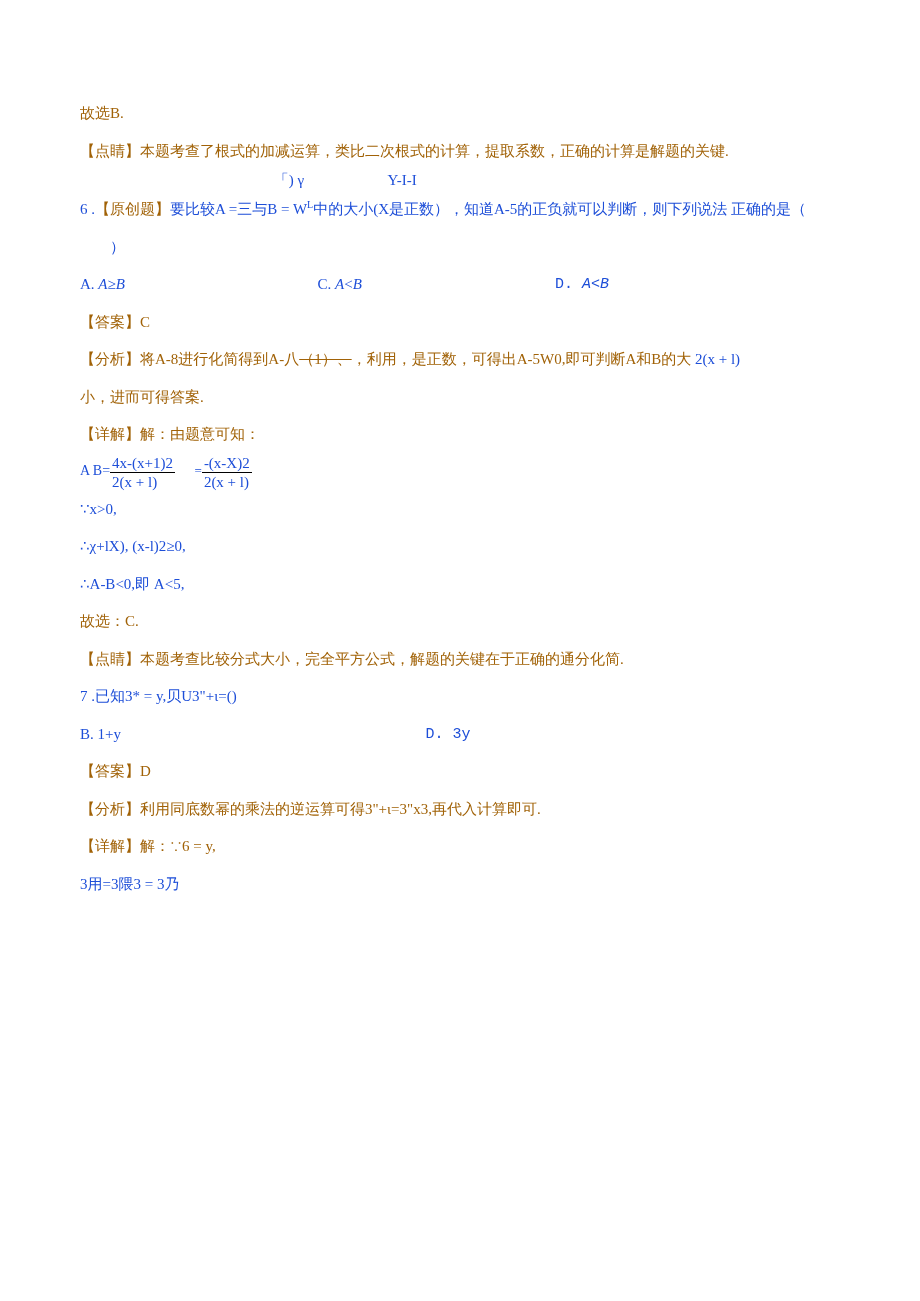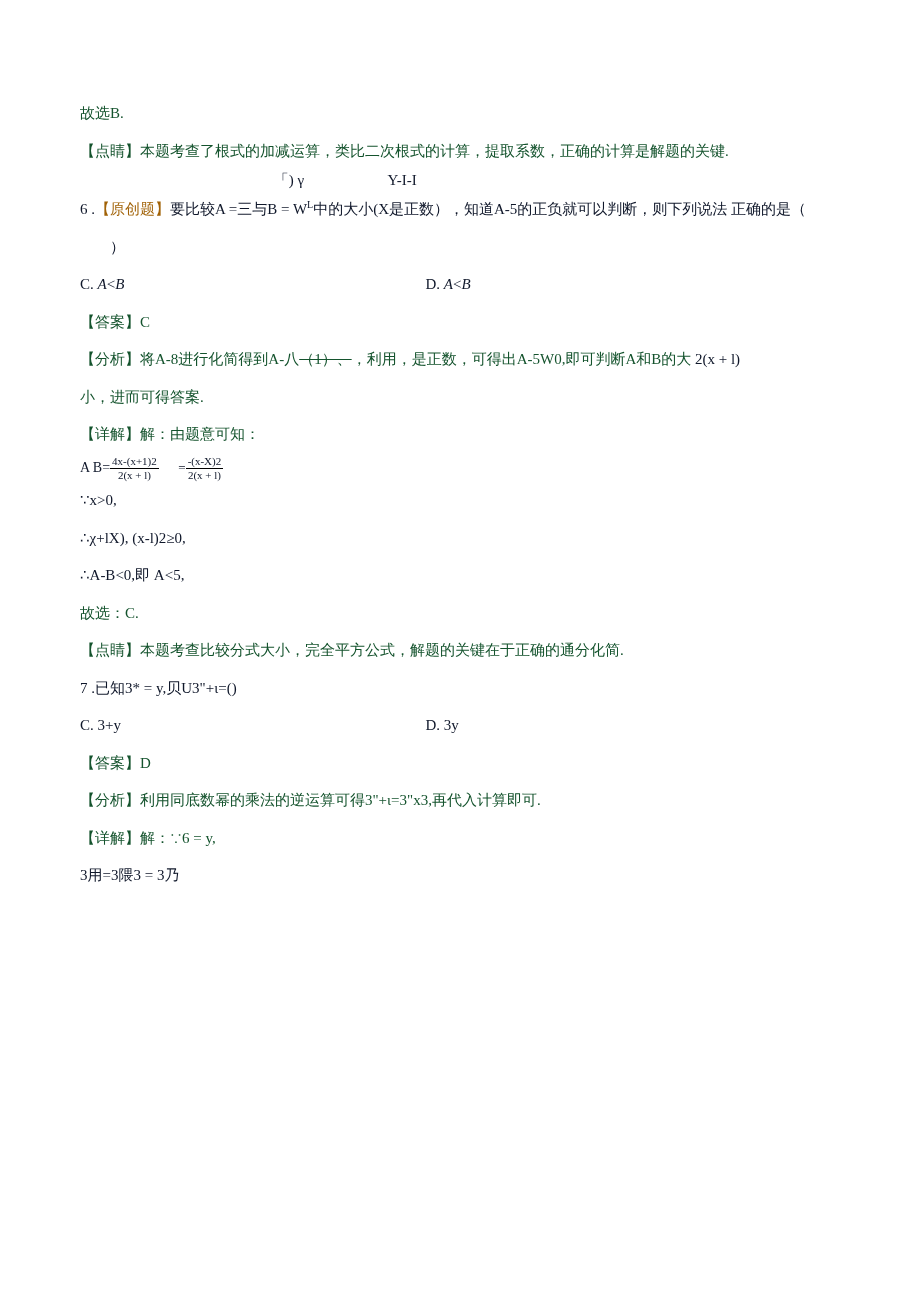--- a/index.html
+++ b/index.html
@@ -7,34 +7,34 @@
     font-size: 15px;
     line-height: 2.5;
     width: 920px;
     height: 1301px;
     box-sizing: border-box;
     padding: 95px 80px 40px 80px;
     background: #fff;
     color: #000;
     margin: 0;
   }
-  .red { color: #14532d; }
+  .red { color: #a16207; }
   .green { color: #a16207; }
-  .black { color: #0f172a; }
+  .black { color: #1d4ed8; }
   .italic { }
   .frag-row { display:block; }
   .frag-row span { display:inline-block; }
   .choices { display: flex; }
   .choices > span { flex: 1; white-space: nowrap; }
-  .choices > span:last-child { flex: 1.2; }
+  .choices > span:last-child { flex: 1.2; font-family: Liberation Mono, monospace; }
   .frac {
     display: inline-block;
     vertical-align: middle;
-    text-align: center;
-    font-size: 11px;
+    text-align: left;
+    font-size: 15px;
     line-height: 1.2;
   }
   .frac .num {
     display: block;
     border-bottom: 1px solid #000;
     padding: 0 2px;
   }
   .frac .den {
     display: block;
     padding: 0 2px;
@@ -56,20 +56,21 @@
   <span style="width:110px;">「) γ</span>
   <span>Y-I-I</span>
 </div>
 
 <div>
   <span class="black">6</span><span class="black"> .</span><span class="green">【原创题】</span><span class="black">要比较A =三与B = W</span><span class="black sup">L</span><span class="black">中的大小(X是正数），知道A-5的正负就可以判断，则下列说法  正确的是（</span>
 </div>
 <div class="black" style="padding-left:30px;">）</div>
 
 <div class="choices black">
+  <span>A. <i>A</i>≥<i>B</i></span>
   <span>C. <i>A</i>&lt;<i>B</i></span>
   <span>D. <i>A</i>&lt;<i>B</i></span>
 </div>
 
 <div class="red">
   <span>【答案】</span><span>C</span>
 </div>
 
 <div>
   <span class="red">【分析】</span><span class="red">将A-8进行化简得到A-八</span><span class="red strike">（1）、</span><span class="red">，利用，是正数，可得出A-5W0,即可判断A和B的大</span><span class="black">  2(x + l)</span>
@@ -94,21 +95,21 @@
 
 <div>
   <span class="red">【点睛】</span><span class="red">本题考查比较分式大小，完全平方公式，解题的关键在于正确的通分化简.</span>
 </div>
 
 <div class="black">
   <span>7</span><span>    .已知3* = y,贝U3"+ι=()</span>
 </div>
 
 <div class="choices black">
-  <span>C. 3+y</span>
+  <span>B. 1+y</span>
   <span>D. 3y</span>
 </div>
 
 <div class="red">
   <span>【答案】</span><span>D</span>
 </div>
 
 <div>
   <span class="red">【分析】</span><span class="red">利用同底数幂的乘法的逆运算可得3"+ι=3"x3,再代入计算即可.</span>
 </div>

